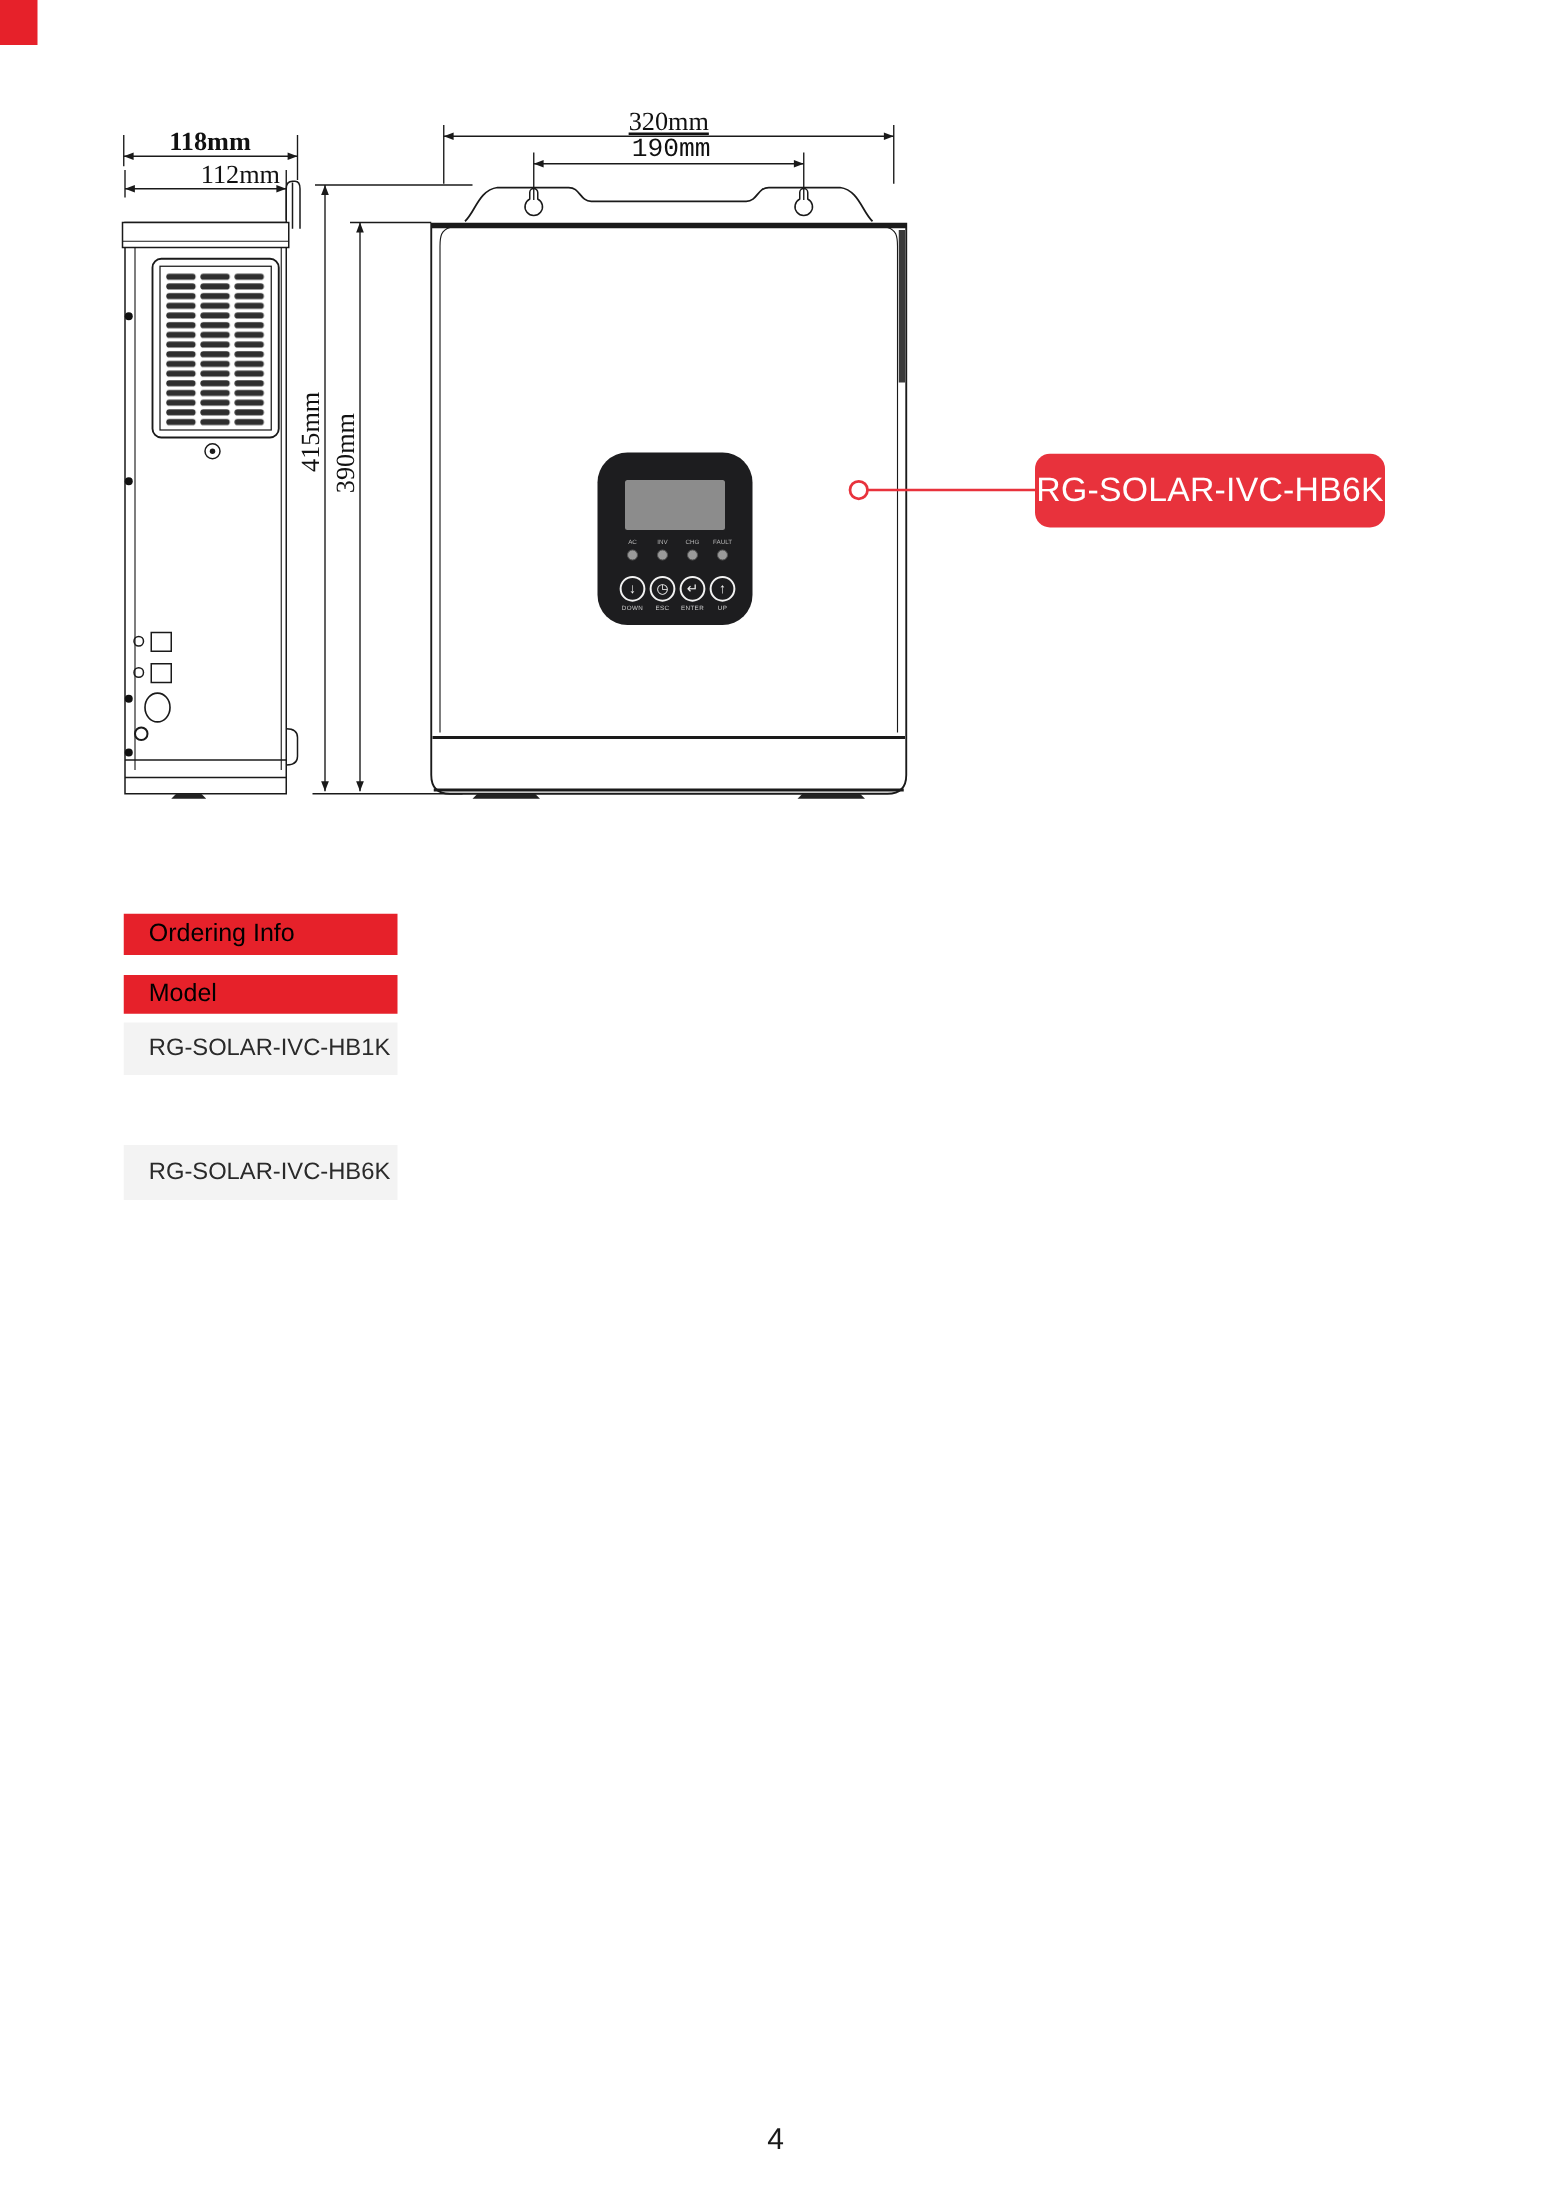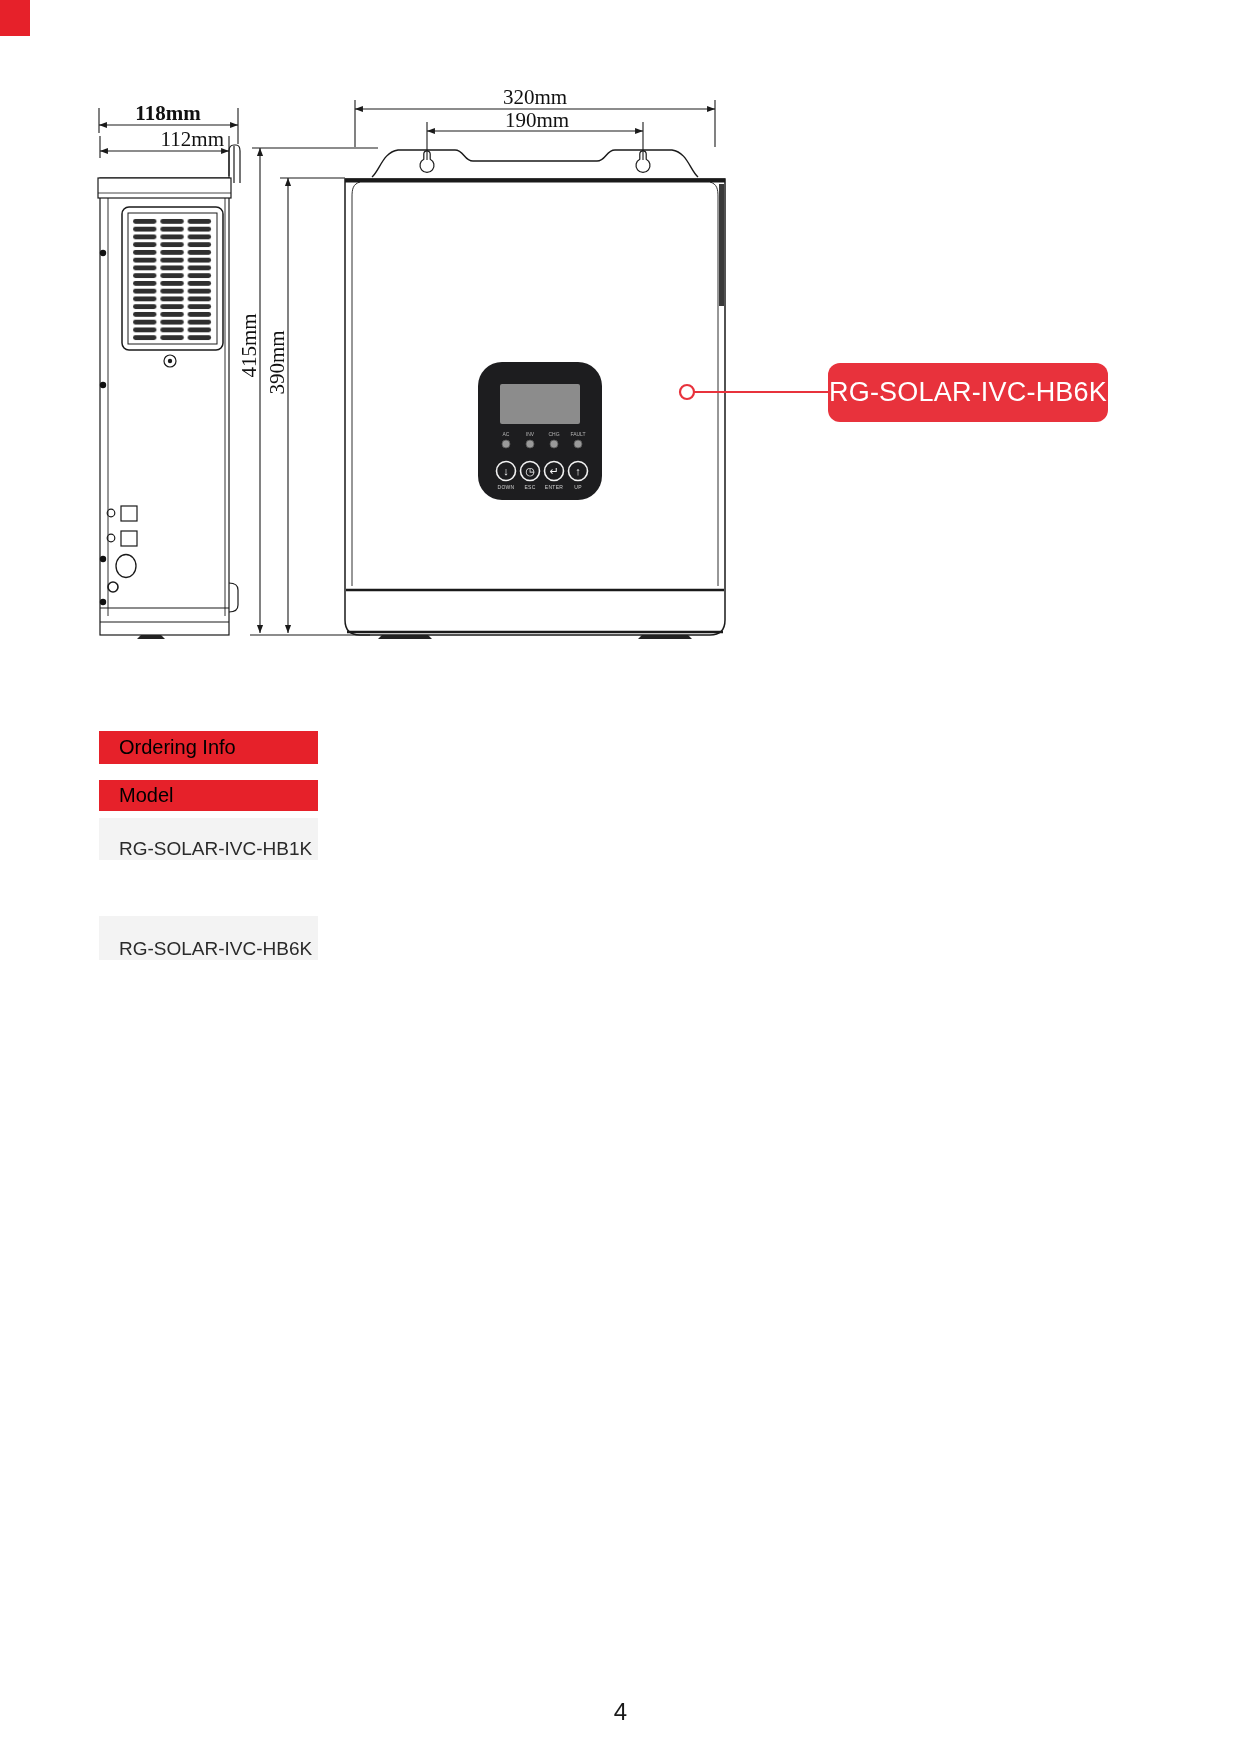--- a/index.html
+++ b/index.html
@@ -30,21 +30,21 @@
   #callout-box span{color:#ffffff;font-size:27px;letter-spacing:.2px;}
   
   .red-bar{
     left:99px;width:219px;background:#e6212a;color:#000000;
     display:flex;align-items:center;padding-left:20px;box-sizing:border-box;
   }
   #ordering-title{top:731px;height:33px;font-size:20px;}
   #model-header{top:780px;height:31px;font-size:20px;align-items:center;}
   .model-row{
     left:99px;width:219px;height:42px;color:#2a2a2a;font-size:19px;
-    display:flex;align-items:flex-end;padding-left:20px;box-sizing:border-box;
+    display:flex;align-items:center;padding-left:20px;box-sizing:border-box;
   }
   #model-row-0{top:818px;background:#f3f3f3;}
   #model-row-1{top:868px;background:#e6e6e6;}
   #model-row-2{top:916px;height:44px;background:#f3f3f3;}
   
   #page-number{left:0;top:1698px;width:1241px;text-align:center;font-size:24px;color:#1a1a1a;}
 </style>
 </head>
 <body>
 
@@ -162,22 +162,22 @@
     </g>
 
     <g>
       <line x1="694" y1="392" x2="828" y2="392" stroke-width="2" stroke="#e8323c"></line>
       <circle cx="687" cy="392" r="7" fill="#ffffff" stroke-width="2.2" stroke="#e8323c"></circle>
     </g>
   </svg>
 
   <div class="abs dim" style="left:108px;top:103px;width:120px;font-weight:bold;">118mm</div>
   <div class="abs dim" style="left:104px;top:129px;width:120px;text-align:right;">112mm</div>
-  <div class="abs dim" style="left:475px;top:87px;width:120px;">320mm</div>
-  <div class="abs dim" style="left:477px;top:110px;width:120px;">190mm</div>
+  <div class="abs dim" style="left:475px;top:87px;width:120px;text-decoration:underline;">320mm</div>
+  <div class="abs dim" style="left:477px;top:110px;width:120px;font-family:Liberation Mono, monospace;">190mm</div>
   <div class="abs dim v" style="left:189px;top:335px;">415mm</div>
   <div class="abs dim v" style="left:217px;top:352px;">390mm</div>
 
   <div class="abs pnl-led-label" style="left:496px;top:432px;">AC</div>
   <div class="abs pnl-led-label" style="left:520px;top:432px;">INV</div>
   <div class="abs pnl-led-label" style="left:544px;top:432px;">CHG</div>
   <div class="abs pnl-led-label" style="left:568px;top:432px;">FAULT</div>
 
   <div class="abs pnl-btn-glyph" style="left:496px;top:466px;">↓</div>
   <div class="abs pnl-btn-glyph" style="left:520px;top:466px;">◷</div>

